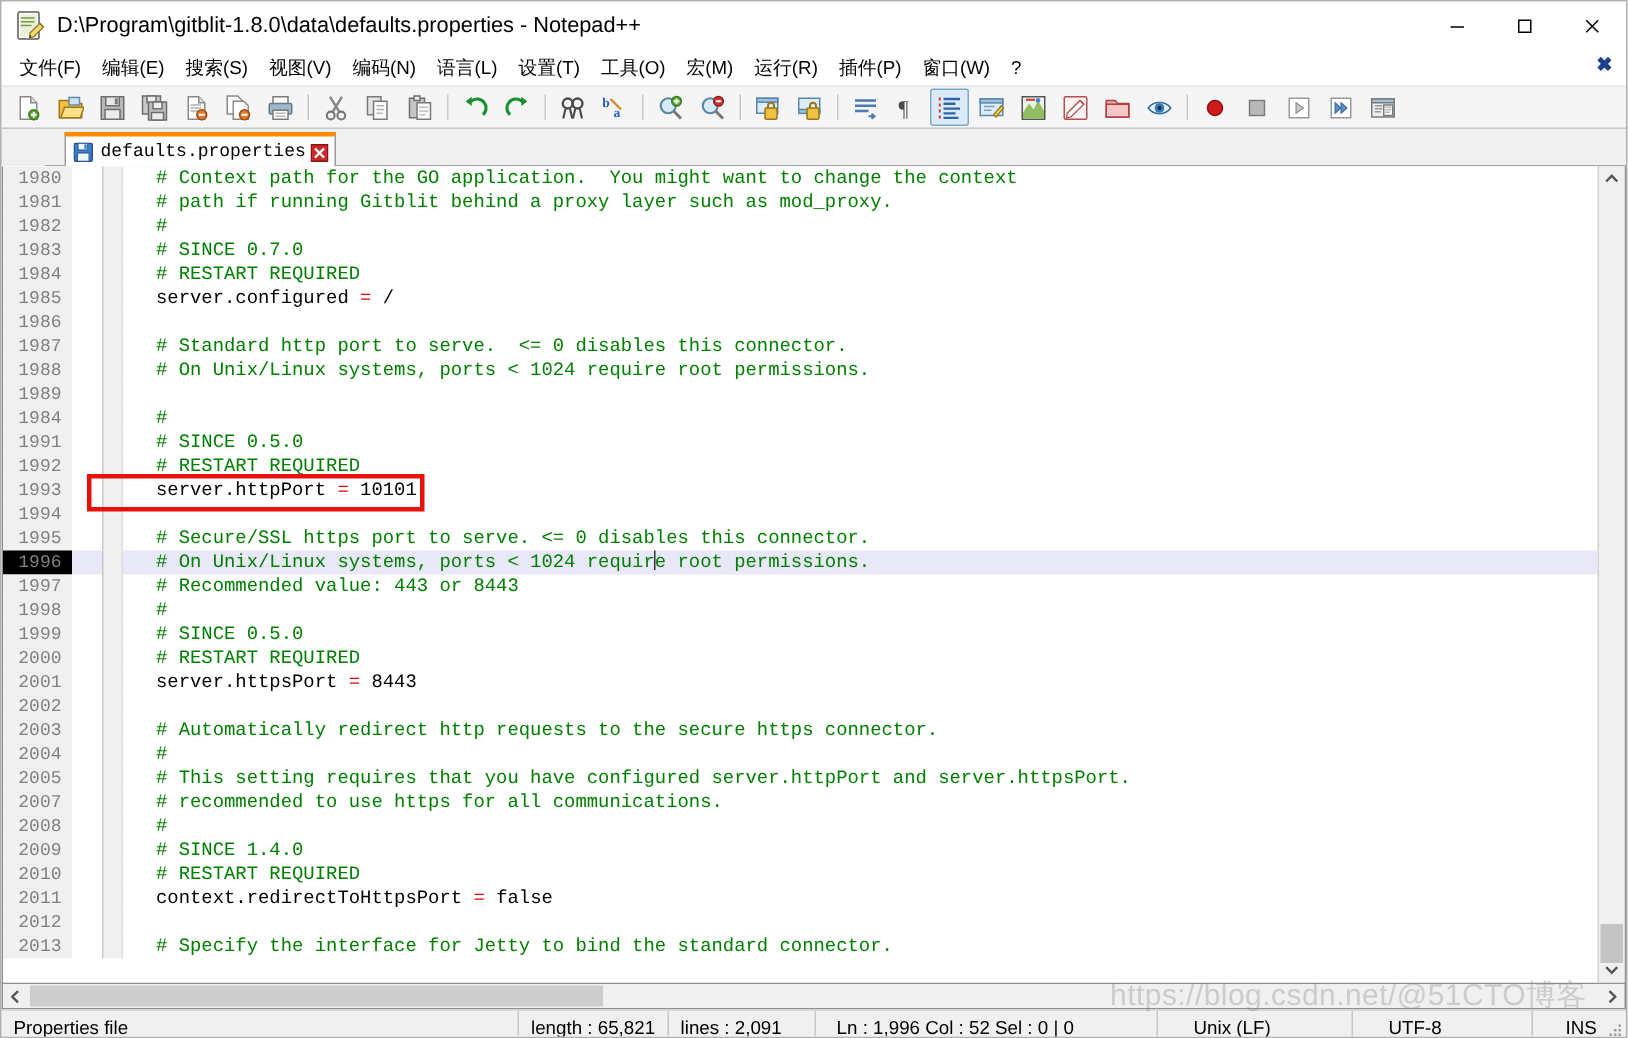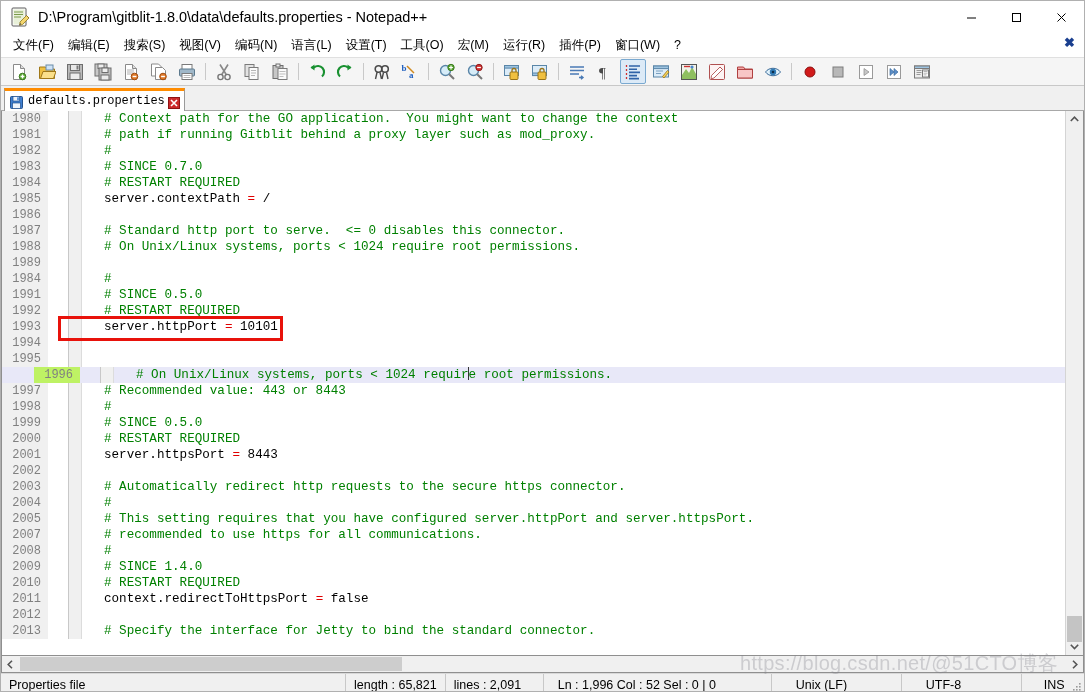--- a/index.html
+++ b/index.html
@@ -32,39 +32,39 @@
   .toolbar{height:27px;background:#f5f5f5;border-top:1px solid #e0e0e0;
      border-bottom:1px solid #c8c8c8;display:flex;align-items:center;padding-left:4px;}
   .tbtn{width:24px;height:23px;margin:0 1px;display:flex;align-items:center;
         justify-content:center;position:relative;border:1px solid transparent;border-radius:2px;}
   .tbtn.on{background:#dceaf7;border:1px solid #7aa9d0;}
   .tsep{width:1px;height:17px;background:#c9c9c9;margin:0 4px;}
   .tbtn svg{display:block;}
 
   
   .tabbar{height:25px;background:#f0f0f0;border-bottom:1px solid #a8a8a8;
-     display:flex;align-items:flex-end;padding-left:3px;box-sizing:border-box;}
+     display:flex;align-items:flex-end;padding-left:13px;box-sizing:border-box;margin-left:29px;}
   .tab{height:23px;display:flex;align-items:center;background:#ffffff;
        border:1px solid #9a9a9a;border-bottom:none;border-top:3px solid #ff8c00;
        padding:0 4px 0 5px;box-sizing:border-box;position:relative;top:1px;}
   .tab .disk{width:13px;height:13px;margin-right:5px;flex:0 0 auto;}
   .tab-label{font-family:"Liberation Mono","DejaVu Sans Mono",monospace;font-size:12px;color:#000;white-space:nowrap;}
   .tab-close{width:12px;height:12px;margin-left:3px;flex:0 0 auto;}
 
   
   .editor-wrap{position:relative;height:545px;background:#fff;
      border:1px solid #8f8f8f;border-top:none;box-sizing:border-box;display:flex;}
   .editor{position:relative;flex:1 1 auto;overflow:hidden;background:#fff;}
   .lines{position:absolute;left:0;top:0;right:0;bottom:0;}
   .ln-row{height:16px;line-height:16px;display:flex;white-space:pre;gap:20px;}
   .ln-row.cur{background:#e8e8f8;}
   .gutter{width:46px;flex:0 0 auto;text-align:right;padding-right:7px;
      box-sizing:border-box;color:#808080;background:#f0f0f0;
      font-family:"Liberation Mono","DejaVu Sans Mono",monospace;font-size:12px;}
-  .ln-row.cur .gutter{background:#bef264;margin-left:32px;}
+  .ln-row.cur .gutter{background:#000000;}
   .fold{width:12px;flex:0 0 auto;background:#f0f0f0;
         border-left:1px solid #c8c8c8;border-right:1px solid #dcdcdc;}
   .ln-row.cur .fold{background:#f0f0f0;}
   .code{padding-left:2px;font-family:"Liberation Mono","DejaVu Sans Mono",monospace;
         font-size:12.6px;color:#000;white-space:pre;}
   .cmt{color:#008000;}
   .key{color:#000;}
   .eq{color:#e00000;}
   .val{color:#000;}
   .caret{display:inline-block;width:0;border-left:1px solid #333;height:13px;
@@ -448,31 +448,31 @@
   </div>
 
   <div class="editor-wrap">
     <div class="editor">
       <div class="lines" id="code-lines">
           <div class="ln-row"><div class="gutter">1980</div><div class="fold"></div><div class="code"><span class="cmt"># Context path for the GO application.  You might want to change the context</span></div></div>
           <div class="ln-row"><div class="gutter">1981</div><div class="fold"></div><div class="code"><span class="cmt"># path if running Gitblit behind a proxy layer such as mod_proxy.</span></div></div>
           <div class="ln-row"><div class="gutter">1982</div><div class="fold"></div><div class="code"><span class="cmt">#</span></div></div>
           <div class="ln-row"><div class="gutter">1983</div><div class="fold"></div><div class="code"><span class="cmt"># SINCE 0.7.0</span></div></div>
           <div class="ln-row"><div class="gutter">1984</div><div class="fold"></div><div class="code"><span class="cmt"># RESTART REQUIRED</span></div></div>
-          <div class="ln-row"><div class="gutter">1985</div><div class="fold"></div><div class="code"><span class="key">server.contextPath</span> <span class="eq">=</span> <span class="val">/</span></div></div>
+          <div class="ln-row"><div class="gutter">1985</div><div class="fold"></div><div class="code"><span class="key">server.configured</span> <span class="eq">=</span> <span class="val">/</span></div></div>
           <div class="ln-row"><div class="gutter">1986</div><div class="fold"></div><div class="code">&nbsp;</div></div>
           <div class="ln-row"><div class="gutter">1987</div><div class="fold"></div><div class="code"><span class="cmt"># Standard http port to serve.  &lt;= 0 disables this connector.</span></div></div>
           <div class="ln-row"><div class="gutter">1988</div><div class="fold"></div><div class="code"><span class="cmt"># On Unix/Linux systems, ports &lt; 1024 require root permissions.</span></div></div>
           <div class="ln-row"><div class="gutter">1989</div><div class="fold"></div></div>
           <div class="ln-row"><div class="gutter">1984</div><div class="fold"></div><div class="code"><span class="cmt">#</span></div></div>
           <div class="ln-row"><div class="gutter">1991</div><div class="fold"></div><div class="code"><span class="cmt"># SINCE 0.5.0</span></div></div>
           <div class="ln-row"><div class="gutter">1992</div><div class="fold"></div><div class="code"><span class="cmt"># RESTART REQUIRED</span></div></div>
           <div class="ln-row"><div class="gutter">1993</div><div class="fold"></div><div class="code"><span class="key">server.httpPort</span> <span class="eq">=</span> <span class="val">10101</span></div></div>
           <div class="ln-row"><div class="gutter">1994</div><div class="fold"></div><div class="code">&nbsp;</div></div>
-          <div class="ln-row"><div class="gutter">1995</div><div class="fold"></div></div>
+          <div class="ln-row"><div class="gutter">1995</div><div class="fold"></div><div class="code"><span class="cmt"># Secure/SSL https port to serve. &lt;= 0 disables this connector.</span></div></div>
           <div class="ln-row cur"><div class="gutter">1996</div><div class="fold"></div><div class="code"><span class="cmt"># On Unix/Linux systems, ports &lt; 1024 requir<span class="caret"></span>e root permissions.</span></div></div>
           <div class="ln-row"><div class="gutter">1997</div><div class="fold"></div><div class="code"><span class="cmt"># Recommended value: 443 or 8443</span></div></div>
           <div class="ln-row"><div class="gutter">1998</div><div class="fold"></div><div class="code"><span class="cmt">#</span></div></div>
           <div class="ln-row"><div class="gutter">1999</div><div class="fold"></div><div class="code"><span class="cmt"># SINCE 0.5.0</span></div></div>
           <div class="ln-row"><div class="gutter">2000</div><div class="fold"></div><div class="code"><span class="cmt"># RESTART REQUIRED</span></div></div>
           <div class="ln-row"><div class="gutter">2001</div><div class="fold"></div><div class="code"><span class="key">server.httpsPort</span> <span class="eq">=</span> <span class="val">8443</span></div></div>
           <div class="ln-row"><div class="gutter">2002</div><div class="fold"></div><div class="code">&nbsp;</div></div>
           <div class="ln-row"><div class="gutter">2003</div><div class="fold"></div><div class="code"><span class="cmt"># Automatically redirect http requests to the secure https connector.</span></div></div>
           <div class="ln-row"><div class="gutter">2004</div><div class="fold"></div><div class="code"><span class="cmt">#</span></div></div>
           <div class="ln-row"><div class="gutter">2005</div><div class="fold"></div><div class="code"><span class="cmt"># This setting requires that you have configured server.httpPort and server.httpsPort.</span></div></div>

